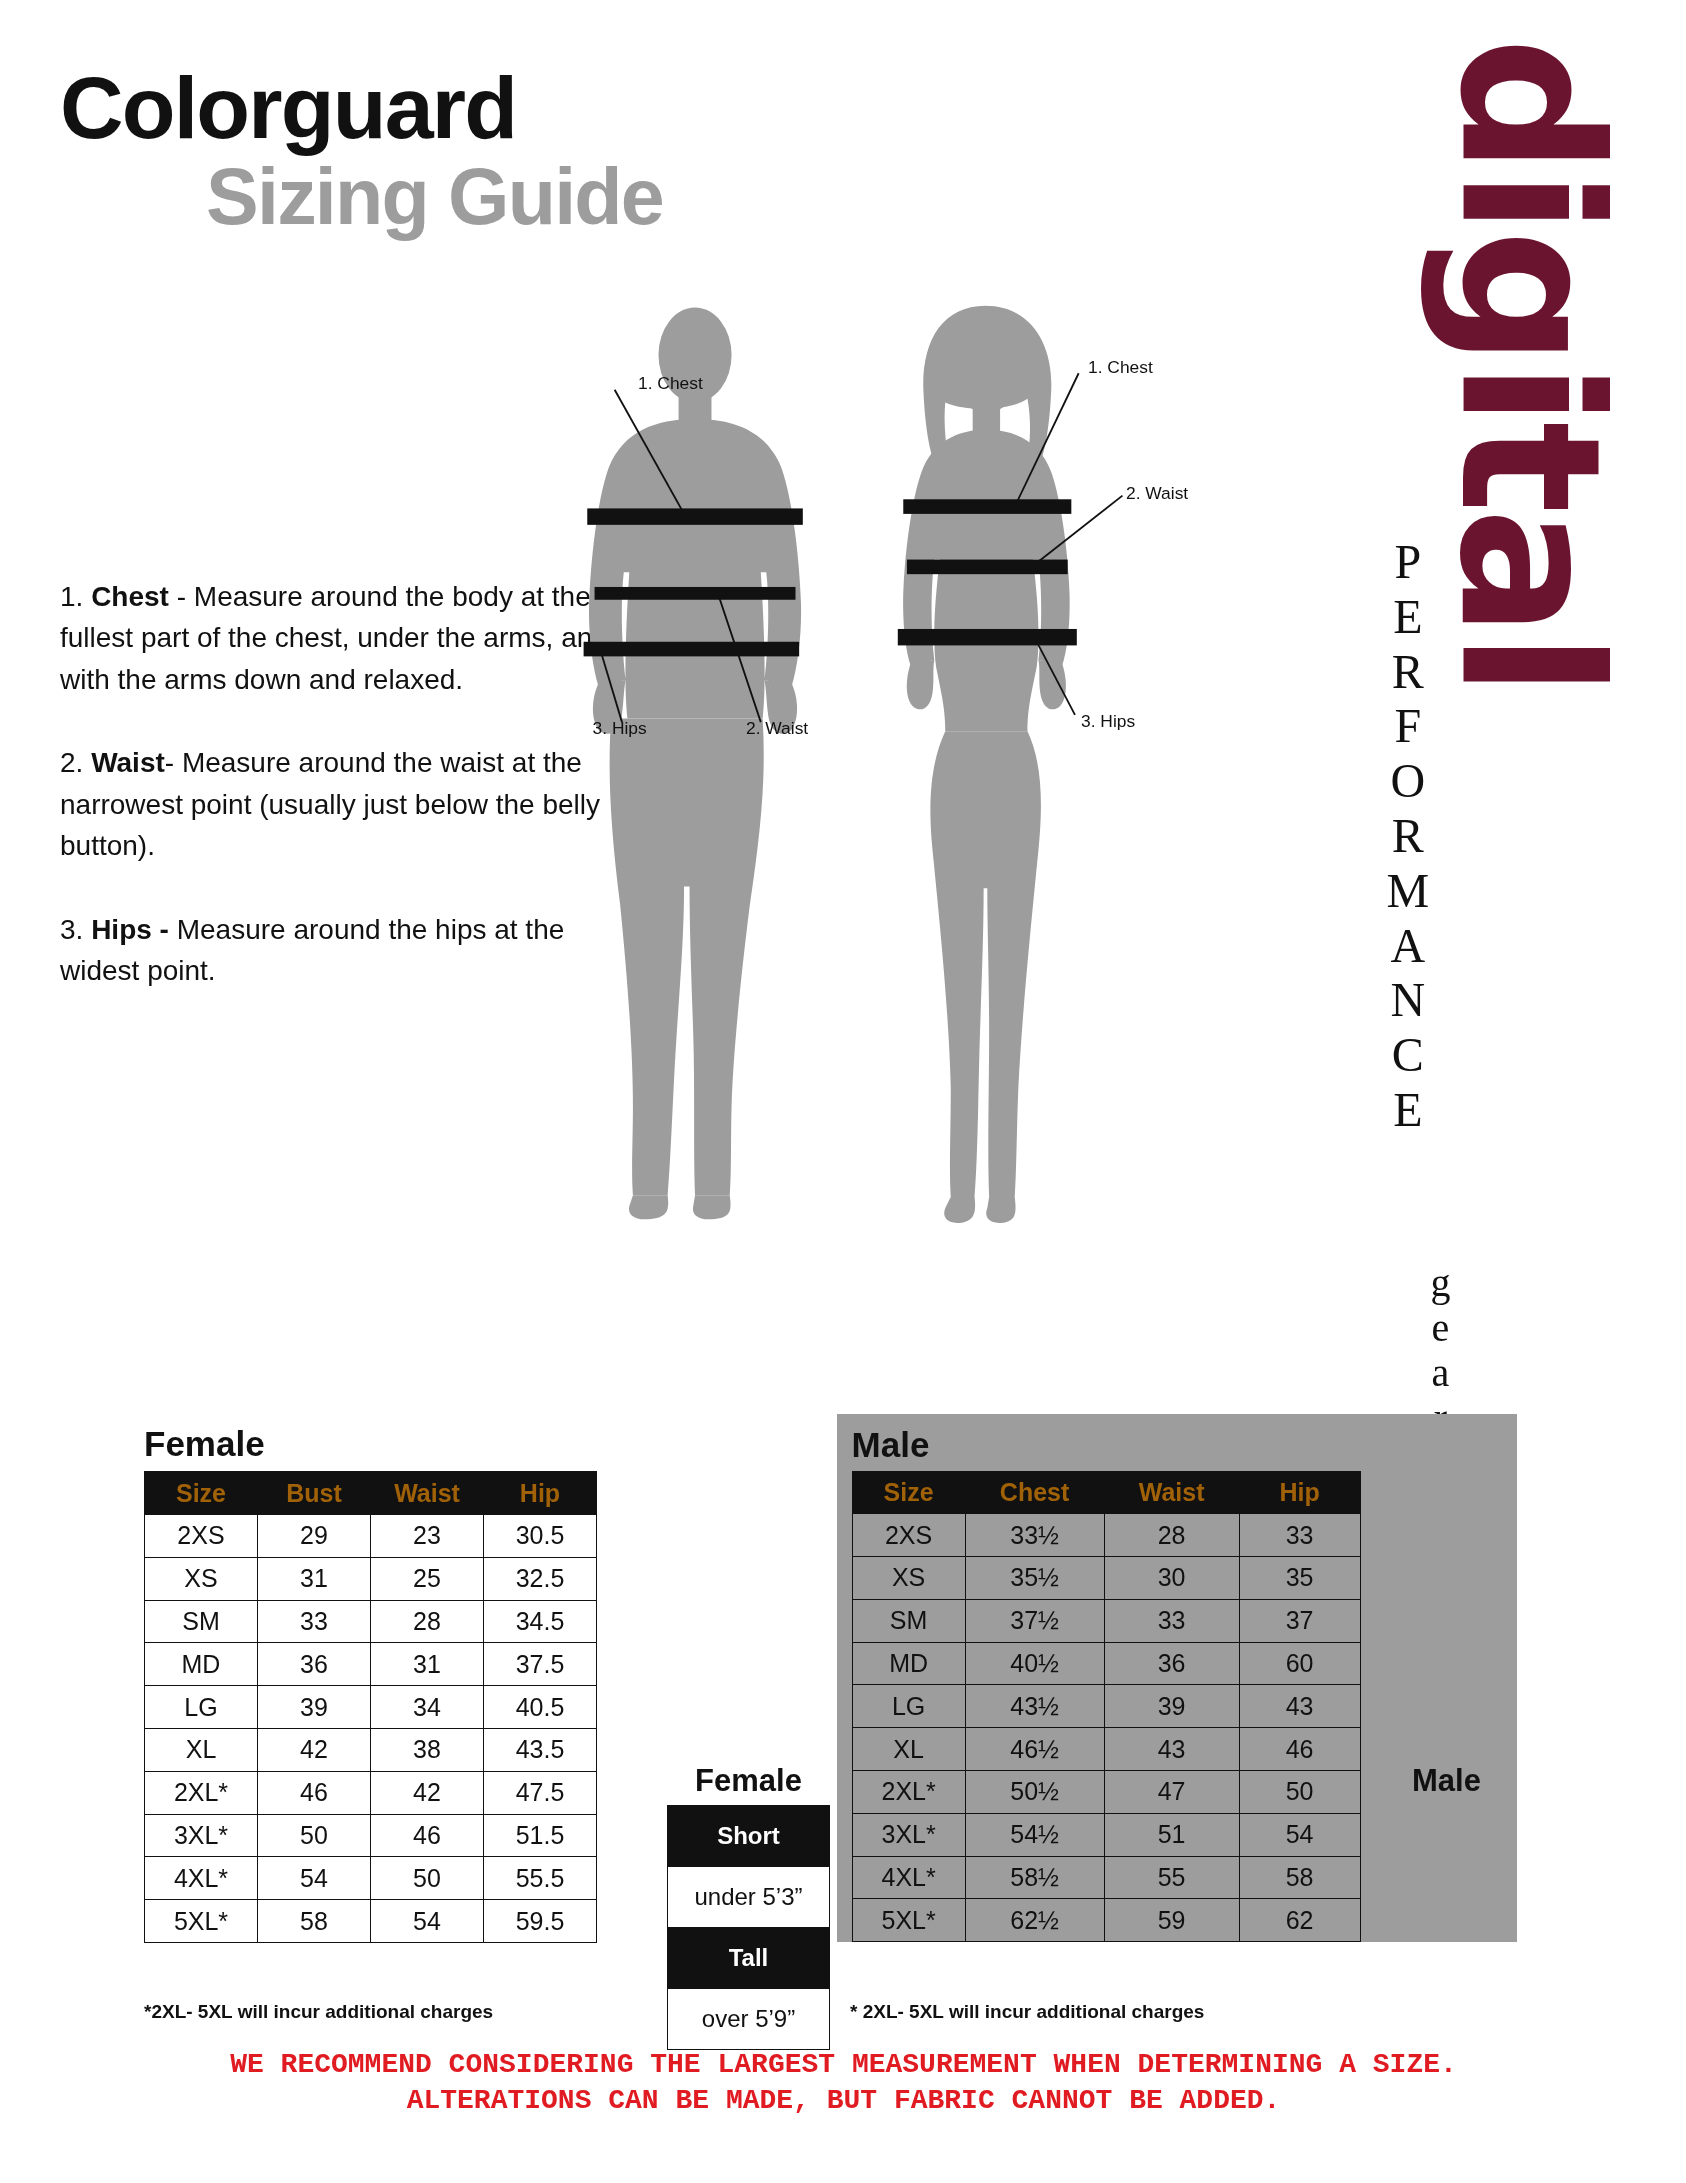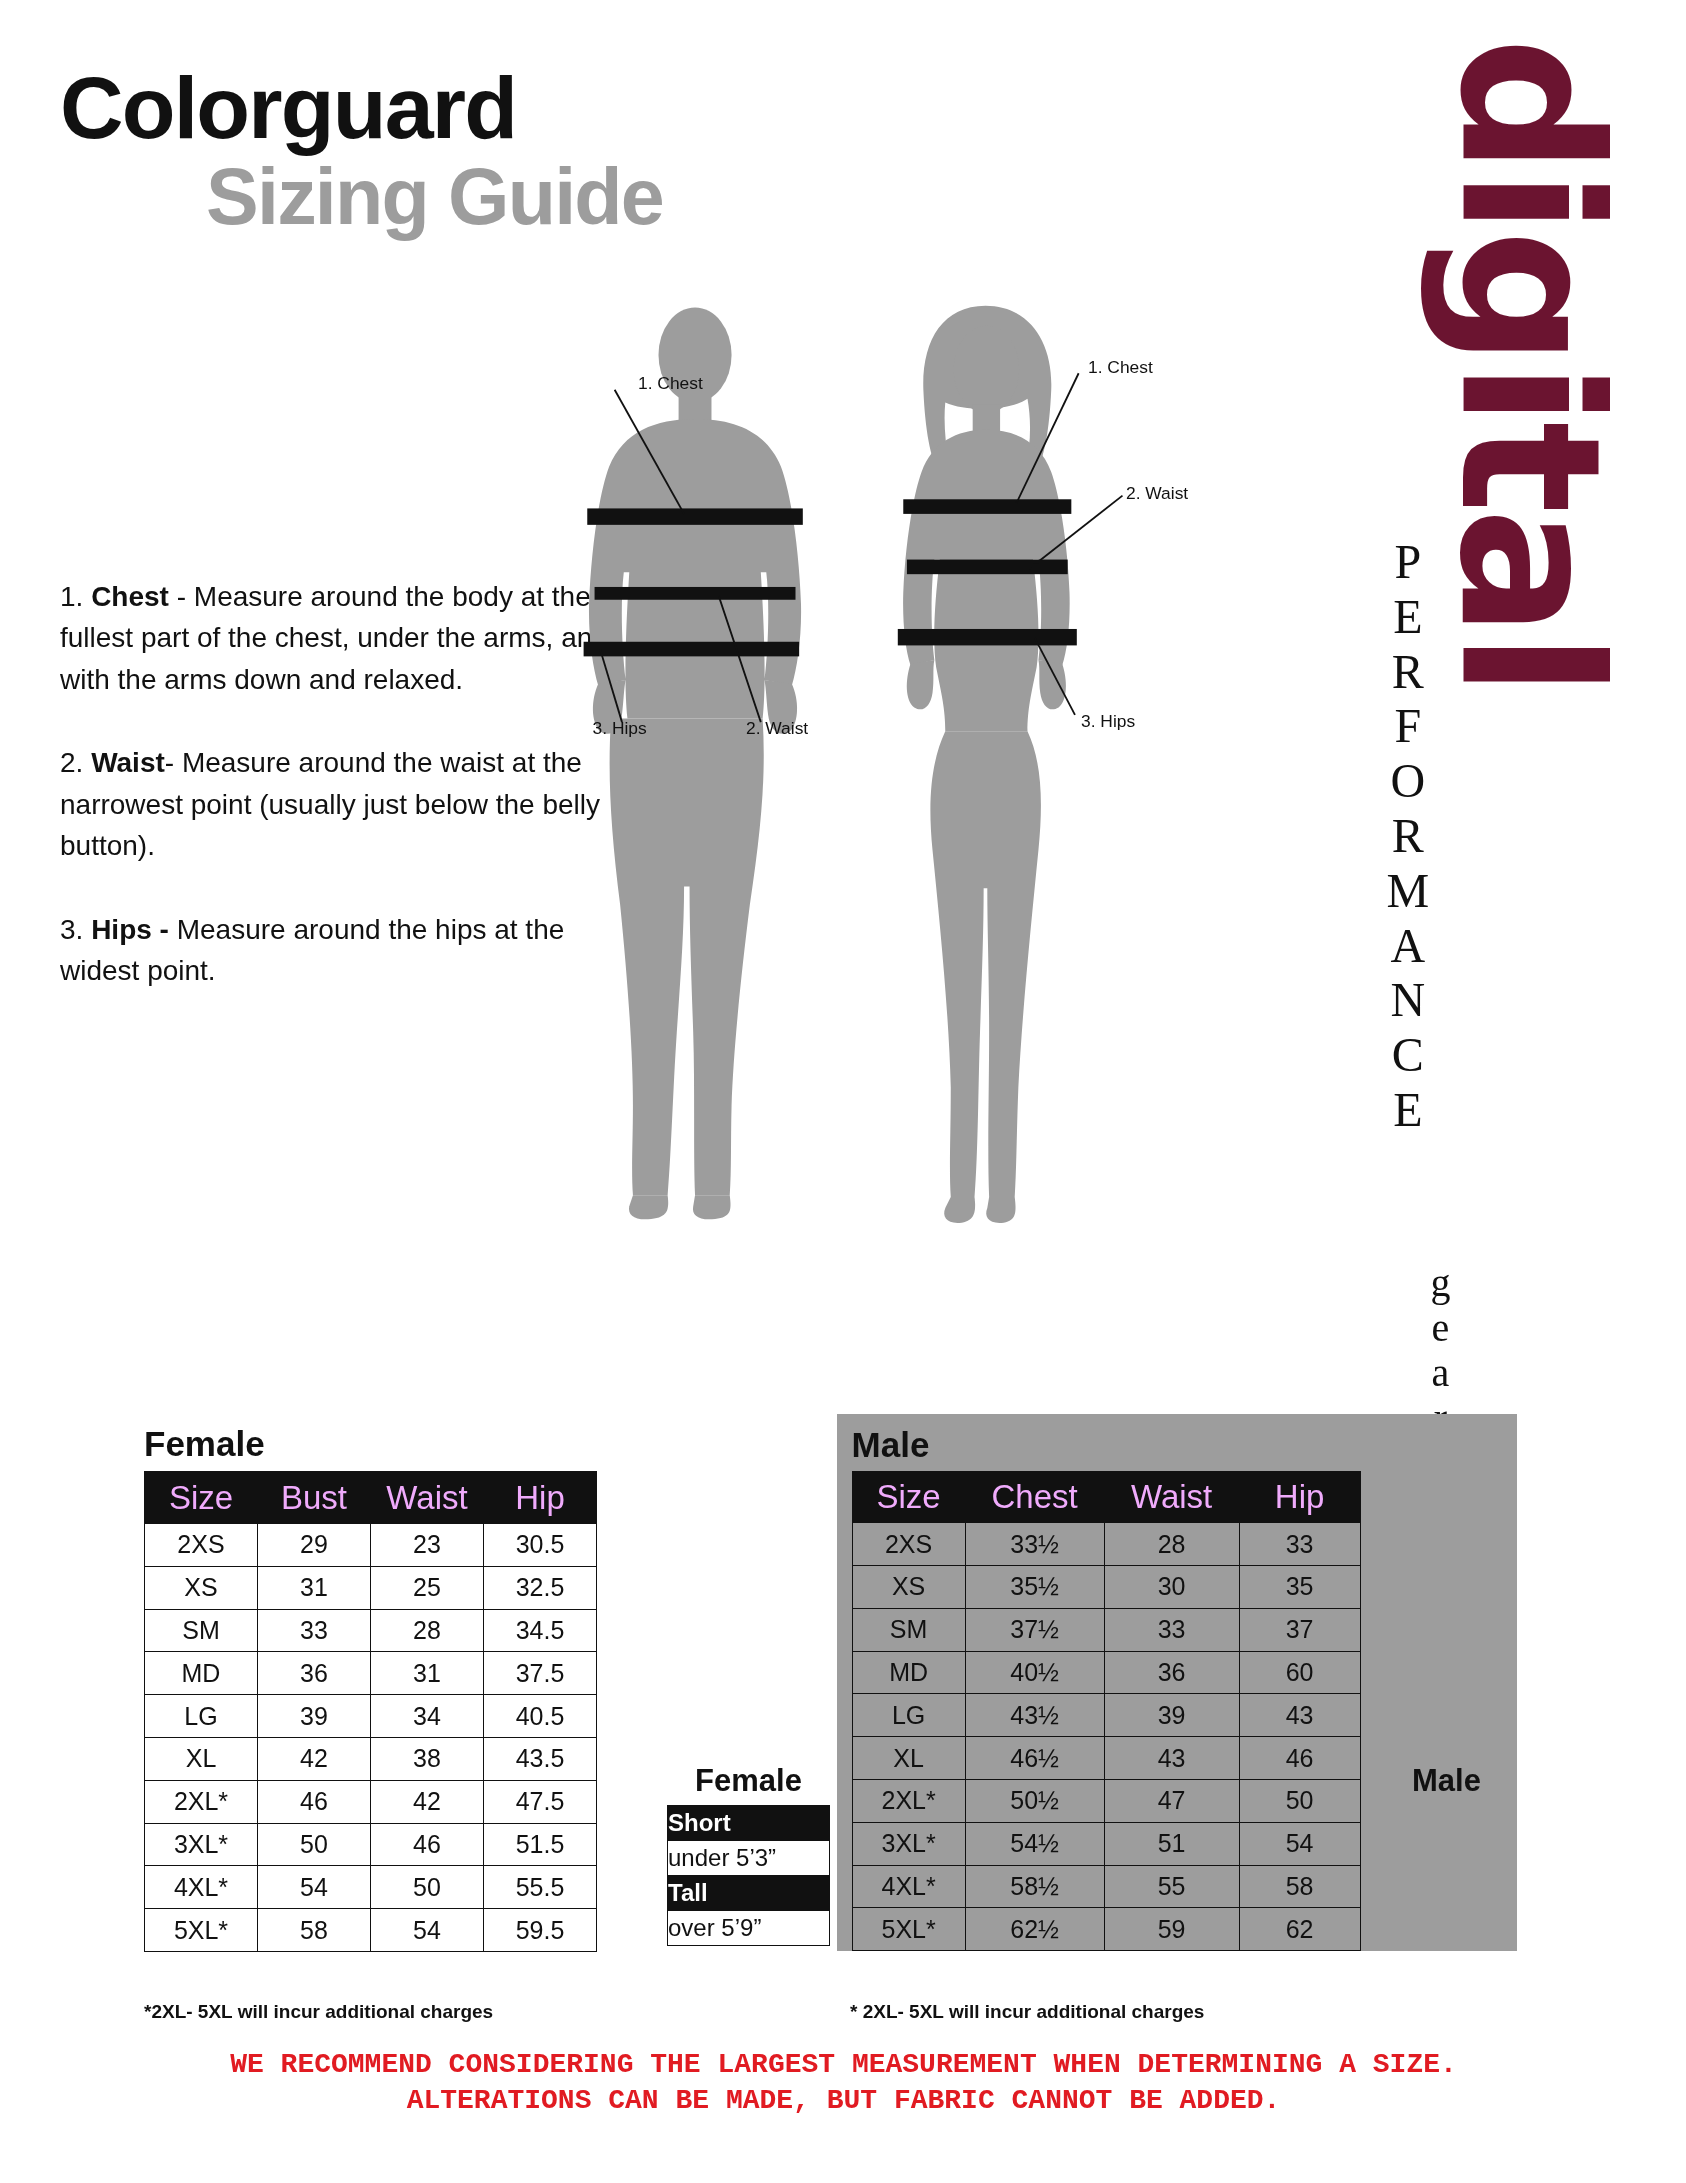--- a/index.html
+++ b/index.html
@@ -134,23 +134,23 @@
     font-size: 25px;
   }
   table.size-table th, table.size-table td {
     border: 0.9px solid #111111;
     text-align: center;
     padding: 6.4px 0;
     font-weight: normal;
   }
   table.size-table thead th {
     background: #111111;
-    color: #f0abfc;
-    font-weight: normal;
-    font-size: 33px;
+    color: #a16207;
+    font-weight: bold;
+    font-size: 25px;
   }
 
   
   #female-table-block {
     position: absolute;
     left: 144px;
     top: 1424px;
   }
   #female-table col.c-size { width: 113px; }
   #female-table col.c-a { width: 113px; }
@@ -190,22 +190,22 @@
     text-align: center;
     margin: 0 0 5.5px 0;
   }
   table.height-table {
     border-collapse: collapse;
     width: 163px;
     font-size: 24px;
   }
   table.height-table td {
     border: 0.9px solid #111111;
-    text-align: left;
-    padding: 3px 0;
+    text-align: center;
+    padding: 16px 0;
   }
   table.height-table td.hdr {
     background: #111111;
     color: #ffffff;
     font-weight: bold;
   }
   #female-height { left: 667px; top: 1763px; }
   #male-height { left: 1365px; top: 1763px; }
   #male-height table.height-table td { background: #ffffff; }
 

